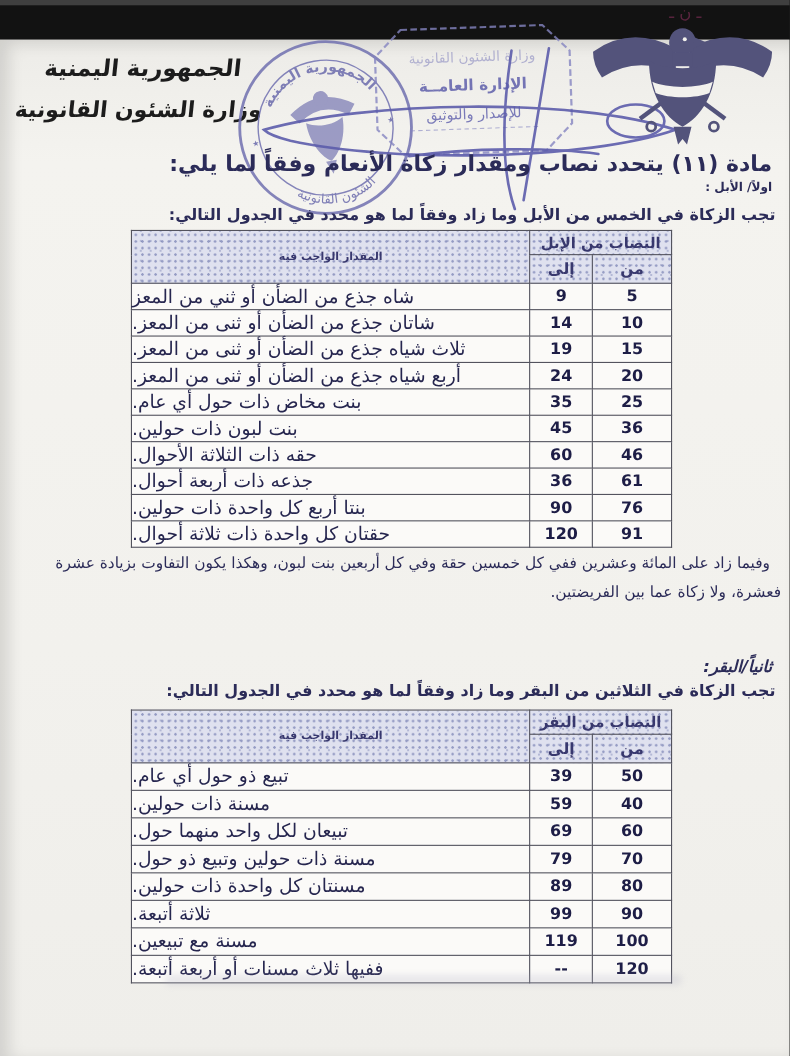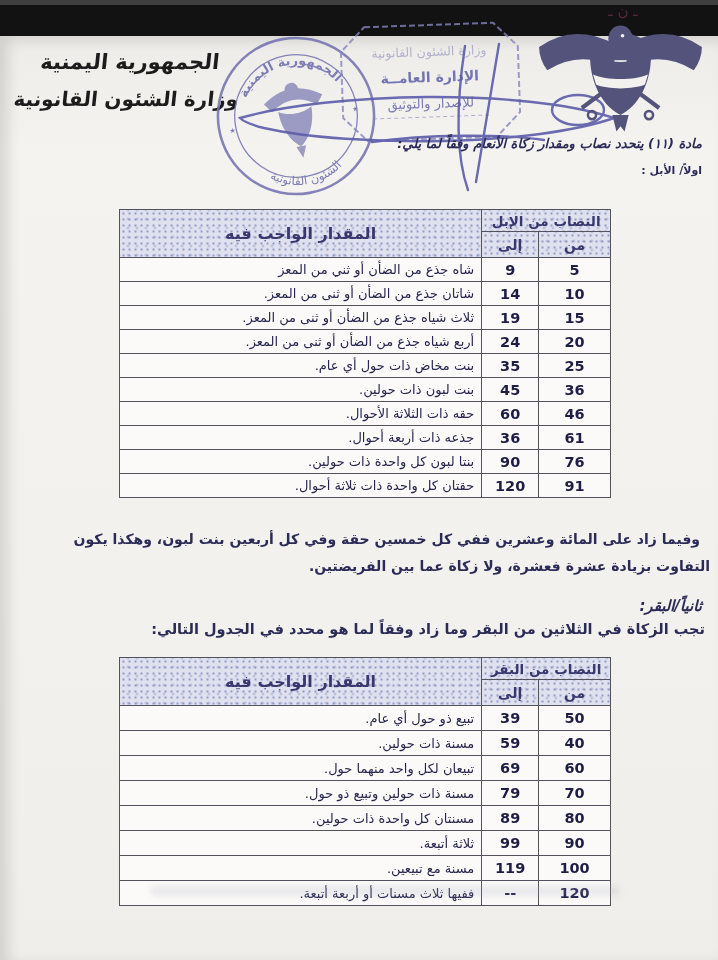--- a/index.html
+++ b/index.html
@@ -19,47 +19,47 @@
   #letterhead { left:12px; top:50px; width:232px; text-align:center; color:#1c1c1c; transform:skewX(-6deg); }
   #letterhead .l1 { font-size:21px; font-weight:700; }
   #letterhead .l2 { font-size:20px; font-weight:700; margin-top:13px; }
 
   
   #faded-frag { left:538px; top:2px; width:170px; text-align:center; font-size:15px; color:#ec4899;
                 opacity:.32; letter-spacing:7px; }
 
   
   .bodyline { color:#2b2b58; text-align:right; }
-  #article-intro  { right:16px; top:136px; font-size:13px;  font-weight:600;font-style:italic; }
+  #article-intro  { right:16px; top:136px; font-size:20px;  font-weight:600; }
   #s1-title       { right:16px; top:164px; font-size:11px;  font-weight:700; }
   #s1-intro       { right:13px; top:188px; font-size:14.5px; font-weight:600; }
-  #s1-note        { left:22px;  top:526px; width:688px; font-size:14px; line-height:27px; font-weight:700; text-indent:10px; }
+  #s1-note        { left:22px;  top:499px; width:688px; font-size:14px; line-height:27px; font-weight:400; text-indent:10px; }
   #s2-title       { right:16px; top:597px; font-size:15px;  font-weight:700;font-style:italic; }
   #s2-intro       { right:13px; top:621px; font-size:14.5px; font-weight:600; }
   #s2-note        { left:22px;  top:905px; width:688px; font-size:14px; font-weight:500; }
   #smudge { left:150px; top:886px; width:470px; height:10px; background:#a9a9bf; opacity:.22; filter:blur(3px); border-radius:5px; }
 
   
   .ztable { border-collapse:collapse; width:492px; direction:rtl; background:#fbfaf8; }
   .ztable th, .ztable td { border:1px solid #53535e; }
   .ztable { border:1.5px solid #45454f; }
   .hdr { background-color:#dfe1ef;
          background-image: radial-gradient(rgba(88,98,160,.55) 1px, transparent 1.3px),
                            radial-gradient(rgba(88,98,160,.32) 1px, transparent 1.3px);
          background-size:6px 6px, 9px 9px; background-position:0 0, 3px 4px;
          color:#38386e; font-weight:700; text-align:center; }
   .nisab-h { height:22px; font-size:13.5px; }
   .sub-h   { height:26px; font-size:14px; }
-  .amount-h{ font-size:16px; vertical-align:middle; }
+  .amount-h{ font-size:10px; vertical-align:middle; }
   .ztable td { height:24px; }
   .t2 td { height:25px; }
   td.num  { text-align:center; font-weight:700; font-size:14.5px; color:#1d1d46; }
-  td.desc { text-align:right; padding-right:7px; font-size:13px; color:#26264f; }
+  td.desc { text-align:left; padding-right:7px; font-size:17px; color:#26264f; }
   #table1-wrap { left:119px; top:209px; }
-  #table2-wrap { left:119px; top:645px;margin-top:12px; }
+  #table2-wrap { left:119px; top:645px; }
 
   svg text { font-family:"DejaVu Sans", sans-serif; }
 </style>
 </head>
 <body>
 
 <div id="stage">
   <div id="topsliver"></div>
   <div id="topbar"></div>
   <div id="paper"></div>
@@ -129,20 +129,21 @@
       <path d="M56,34 C56,64 70,85 86,93 C102,85 116,64 116,34 C104,43 68,43 56,34 Z"></path>
       <path d="M59,53 C72,59 100,59 113,53 L110,63 C99,68 73,68 62,63 Z" fill="#f2f1ed"></path>
       <path d="M78,93 L94,93 L90,109 L86,104 L82,109 Z"></path>
       <circle cx="58" cy="93" r="4" fill="none" stroke="#53537b" stroke-width="2.5"></circle>
       <circle cx="114" cy="93" r="4" fill="none" stroke="#53537b" stroke-width="2.5"></circle>
     </g>
   </svg>
 
   <div id="article-intro" class="abs ar bodyline">مادة (١١) يتحدد نصاب ومقدار زكاة الأنعام وفقاً لما يلي:</div>
   <div id="s1-title" class="abs ar bodyline">اولاً/ الأبل :</div>
+  <div id="s1-intro" class="abs ar bodyline">تجب الزكاة في الخمس من الأبل وما زاد وفقاً لما هو محدد في الجدول التالي:</div>
 
   <div id="table1-wrap" class="abs">
     <table class="ztable" dir="rtl">
       <thead>
         <tr>
           <th colspan="2" class="hdr nisab-h" style="width:129px">النصاب من الإبل</th>
           <th rowspan="2" class="hdr amount-h" style="width:363px">المقدار الواجب فيه</th>
         </tr>
         <tr>
           <th class="hdr sub-h" style="width:72px">من</th>
@@ -195,21 +196,21 @@
 
           <tr>
             <td class="num">61</td>
             <td class="num">36</td>
             <td class="desc ar">جذعه ذات أربعة أحوال.</td>
           </tr>
 
           <tr>
             <td class="num">76</td>
             <td class="num">90</td>
-            <td class="desc ar">بنتا لبون كل واحدة ذات حولين.</td>
+            <td class="desc ar">بنتا أربع كل واحدة ذات حولين.</td>
           </tr>
 
           <tr>
             <td class="num">91</td>
             <td class="num">120</td>
             <td class="desc ar">حقتان كل واحدة ذات ثلاثة أحوال.</td>
           </tr>
         </tbody>
     </table>
   </div>

